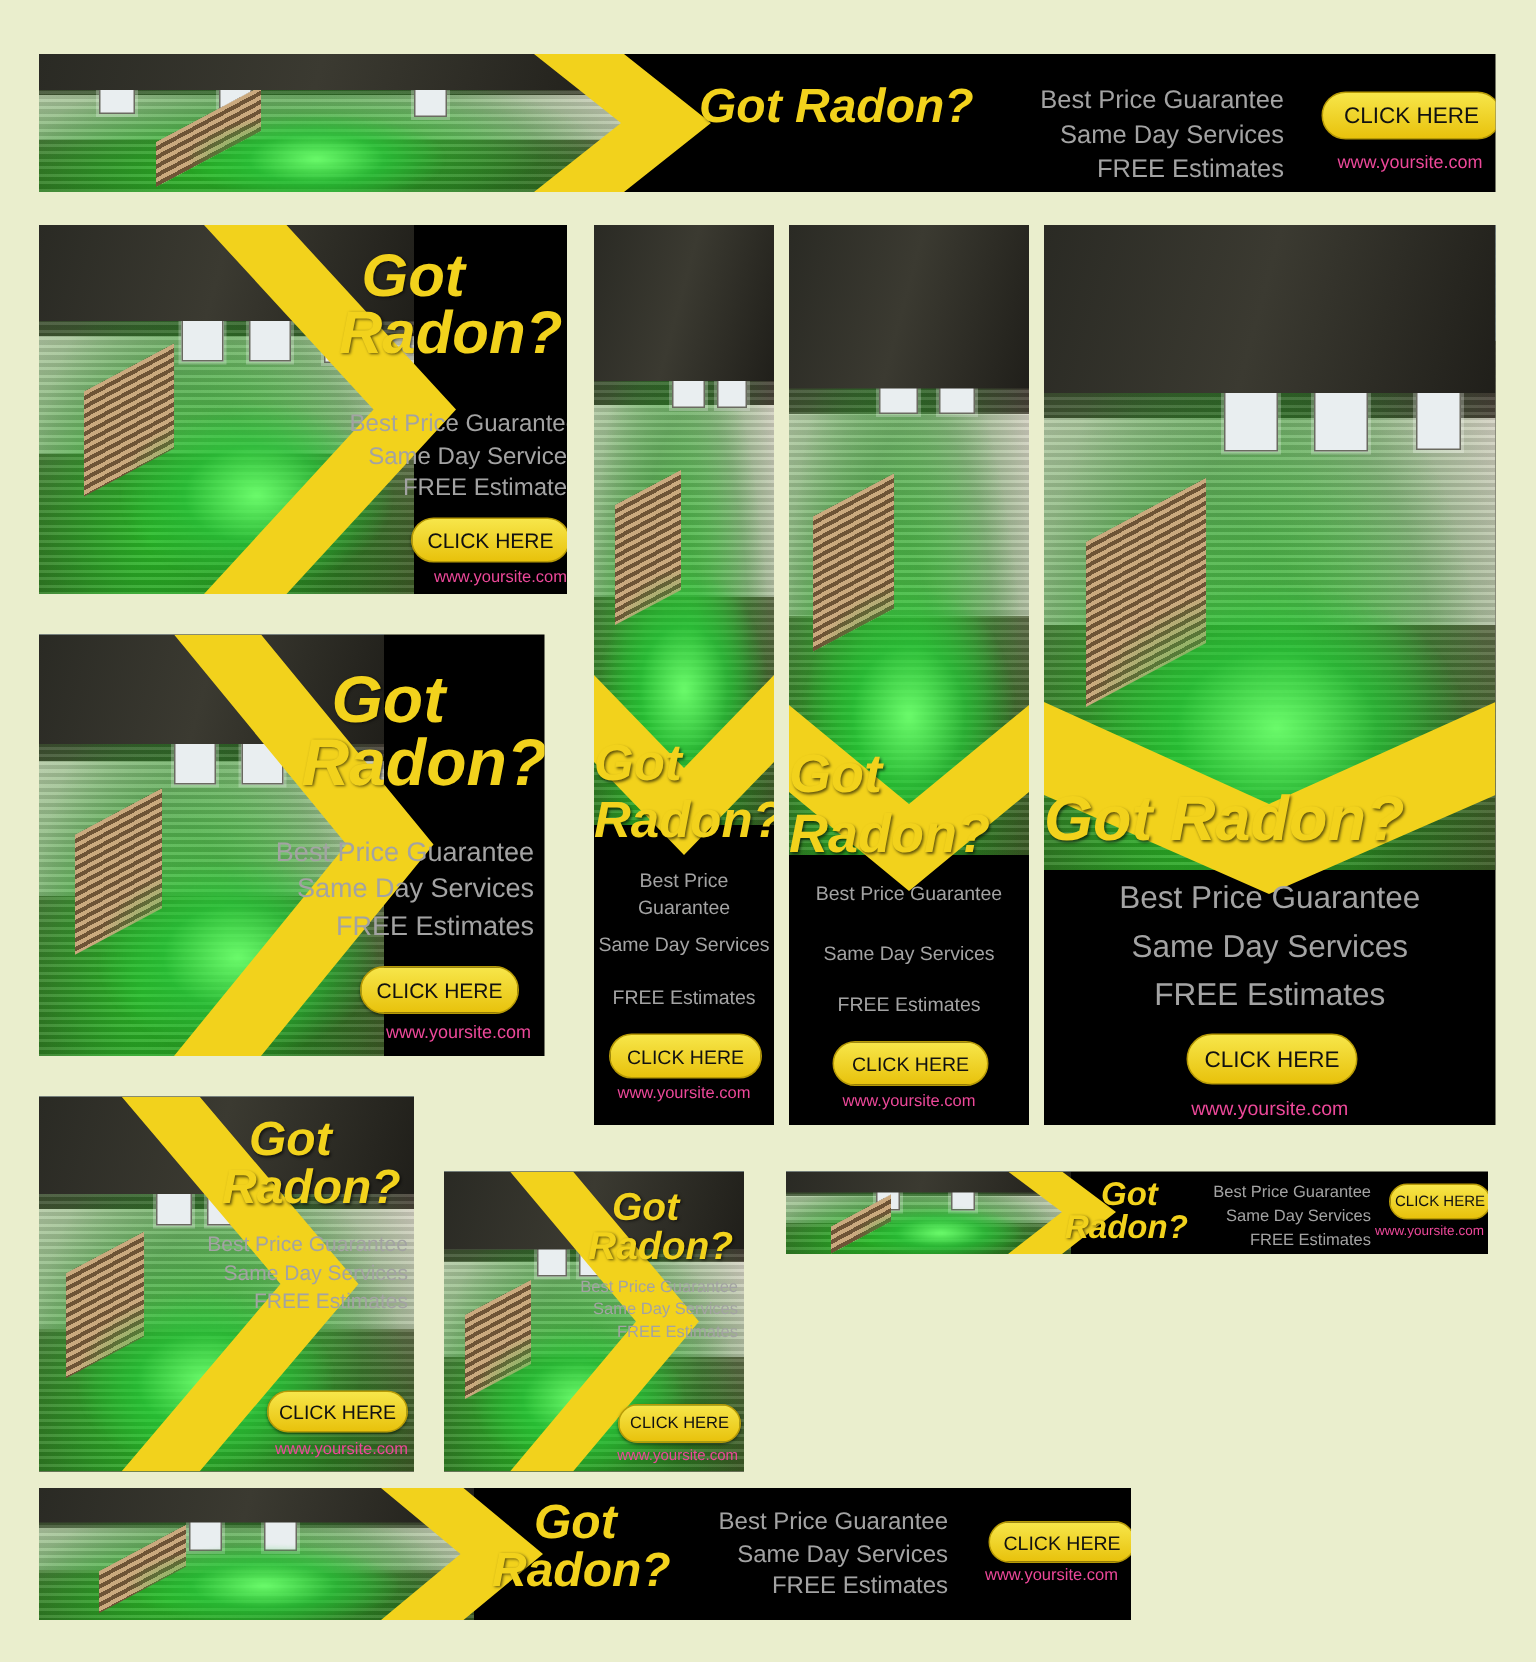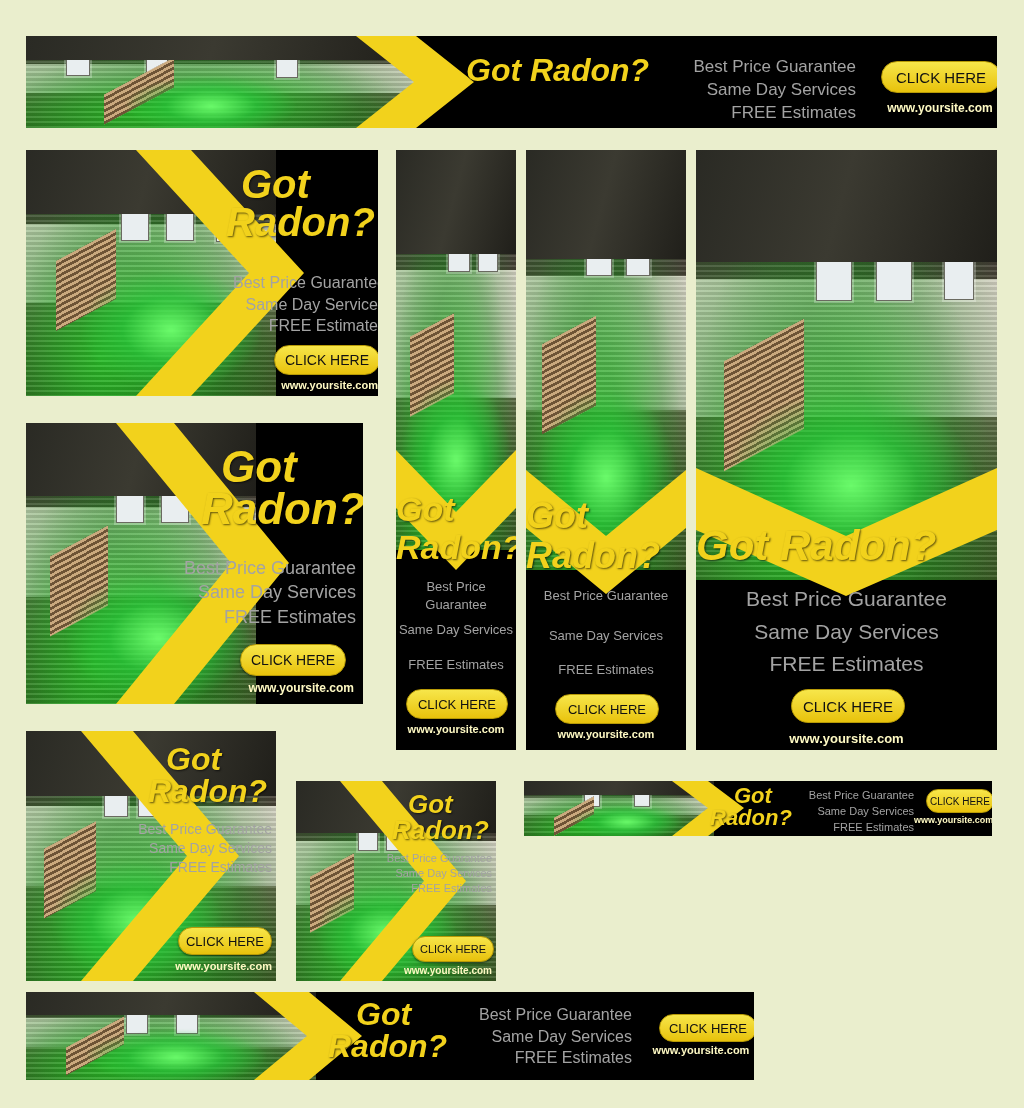--- a/index.html
+++ b/index.html
@@ -75,22 +75,22 @@
     border-radius:999px;
     border:1px solid #b79a06;
     text-align:center;
     font-weight:normal;
     display:flex;align-items:center;justify-content:center;
     box-shadow:0 1px 2px rgba(0,0,0,.5);
     cursor:pointer;
   }
   .site{
     position:absolute;
-    color:#fef9c3;
-    font-weight:bold;
+    color:#ec4899;
+    font-weight:normal;
   }
 </style>
 </head>
 <body>
 
 <div class="ad" style="left:26px;top:36px;width:971px;height:92px;">
   <div class="photo" style="left:0;top:0;width:390px;height:92px;">
     <div class="win" style="left:40px;top:20px;width:22px;height:18px;"></div>
     <div class="win" style="left:120px;top:18px;width:20px;height:20px;"></div>
     <div class="win" style="left:250px;top:22px;width:20px;height:18px;"></div>

